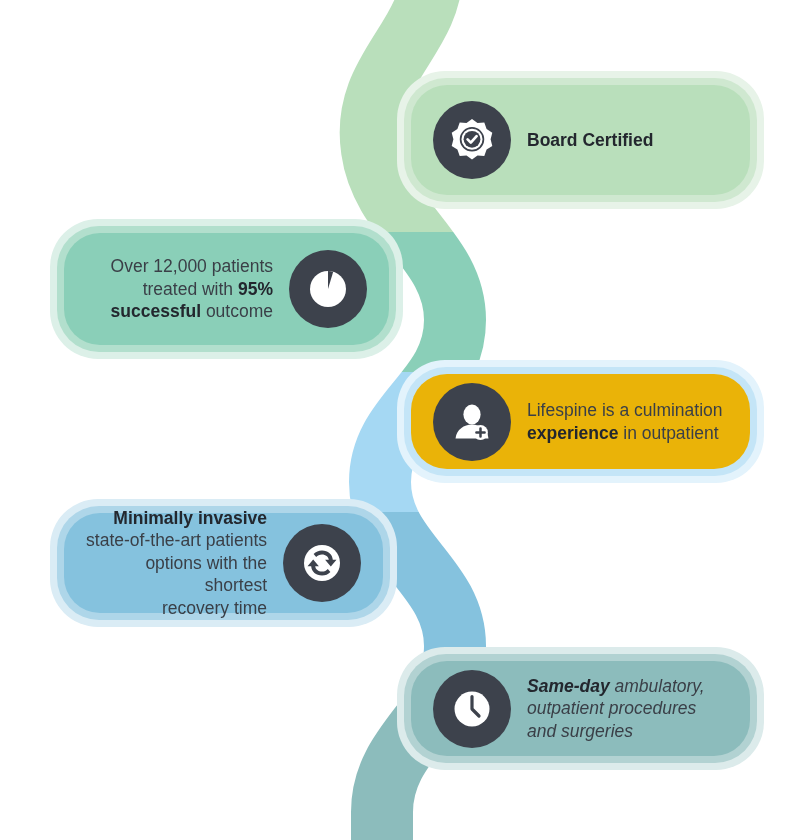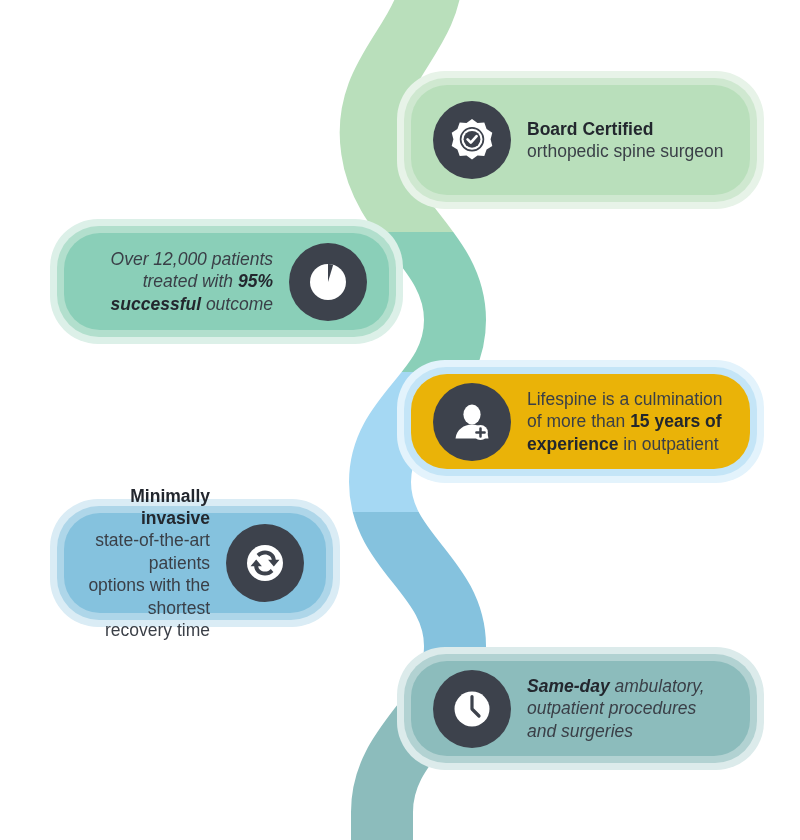--- a/index.html
+++ b/index.html
@@ -132,26 +132,25 @@
       <div class="icon-badge">
         <svg width="48" height="48" viewBox="0 0 48 48">
           <path fill="#ffffff" d="M24 3 L29.5 7.1 L36.3 6.6 L38.6 13 L44.3 16.7 L42.6 23.3 L44.3 29.9 L38.6 33.6 L36.3 40 L29.5 39.5 L24 43.6 L18.5 39.5 L11.7 40 L9.4 33.6 L3.7 29.9 L5.4 23.3 L3.7 16.7 L9.4 13 L11.7 6.6 L18.5 7.1 Z"></path>
           <circle cx="24" cy="23.3" r="11.4" fill="none" stroke="#3d424c" stroke-width="1.7"></circle>
           <circle cx="24" cy="23.3" r="8.4" fill="#3d424c"></circle>
           <path d="M19.6 23.4 L22.8 26.6 L28.6 20.2" fill="none" stroke="#ffffff" stroke-width="2.7" stroke-linecap="round" stroke-linejoin="round"></path>
         </svg>
       </div>
       <div class="card-text">
         <div><b>Board Certified</b></div>
-        <div>orthopedic spine surgeon</div>
-      </div>
-    </div>
-  </div>
-
-  <div class="card-wrap" style="left:64px;top:233px;width:325px;height:97px;font-style:italic;">
+      </div>
+    </div>
+  </div>
+
+  <div class="card-wrap" style="left:64px;top:233px;width:325px;height:112px;">
     <div class="halo-outer" style="background:#dcf0e8;"></div>
     <div class="halo-inner" style="background:#b2dfcd;"></div>
     <div class="card icon-right" style="background:#8acfb8;">
       <div class="icon-badge">
         <svg width="52" height="52" viewBox="0 0 52 52">
           <circle cx="26" cy="26" r="18" fill="#ffffff"></circle>
           <path d="M26 26 L26 8 A18 18 0 0 1 31.2 8.8 Z" fill="#3d424c"></path>
         </svg>
       </div>
       <div class="card-text">
@@ -169,27 +168,26 @@
       <div class="icon-badge">
         <svg width="50" height="50" viewBox="0 0 50 50">
           <ellipse cx="25" cy="17.5" rx="8.6" ry="10" fill="#ffffff"></ellipse>
           <path d="M8.5 41.5 C9.5 32.5, 17 27.5, 25 27.5 C33 27.5, 40.5 32.5, 41.5 41.5 Z" fill="#ffffff"></path>
           <circle cx="33.5" cy="35.5" r="7.4" fill="#ffffff"></circle>
           <path d="M33.5 31.4 L33.5 39.6 M29.4 35.5 L37.6 35.5" stroke="#3d424c" stroke-width="2.5" stroke-linecap="round"></path>
         </svg>
       </div>
       <div class="card-text">
         <div>Lifespine is a culmination</div>
-        <div><span>of more than </span><b>15 years of</b></div>
         <div><b>experience</b><span> in outpatient</span></div>
       </div>
     </div>
   </div>
 
-  <div class="card-wrap" style="left:64px;top:513px;width:262px;height:100px;">
+  <div class="card-wrap" style="left:64px;top:513px;width:319px;height:100px;">
     <div class="halo-outer" style="background:#daecf5;"></div>
     <div class="halo-inner" style="background:#aed6e9;"></div>
     <div class="card icon-right" style="background:#85c2de;">
       <div class="icon-badge">
         <svg width="50" height="50" viewBox="0 0 50 50">
           <circle cx="25" cy="25" r="18" fill="#ffffff"></circle>
           <g fill="#3d424c">
             <path d="M25 12.5 C31 12.5, 35.5 16.5, 35.8 21.8 L39.5 21.8 L33.8 28.5 L28.1 21.8 L31.8 21.8 C31.5 18.7, 28.6 16.4, 25 16.4 C22.6 16.4, 20.5 17.4, 19.2 19 L16.6 16.1 C18.8 13.9, 21.7 12.5, 25 12.5 Z"></path>
             <path d="M25 37.5 C19 37.5, 14.5 33.5, 14.2 28.2 L10.5 28.2 L16.2 21.5 L21.9 28.2 L18.2 28.2 C18.5 31.3, 21.4 33.6, 25 33.6 C27.4 33.6, 29.5 32.6, 30.8 31 L33.4 33.9 C31.2 36.1, 28.3 37.5, 25 37.5 Z"></path>
           </g>

